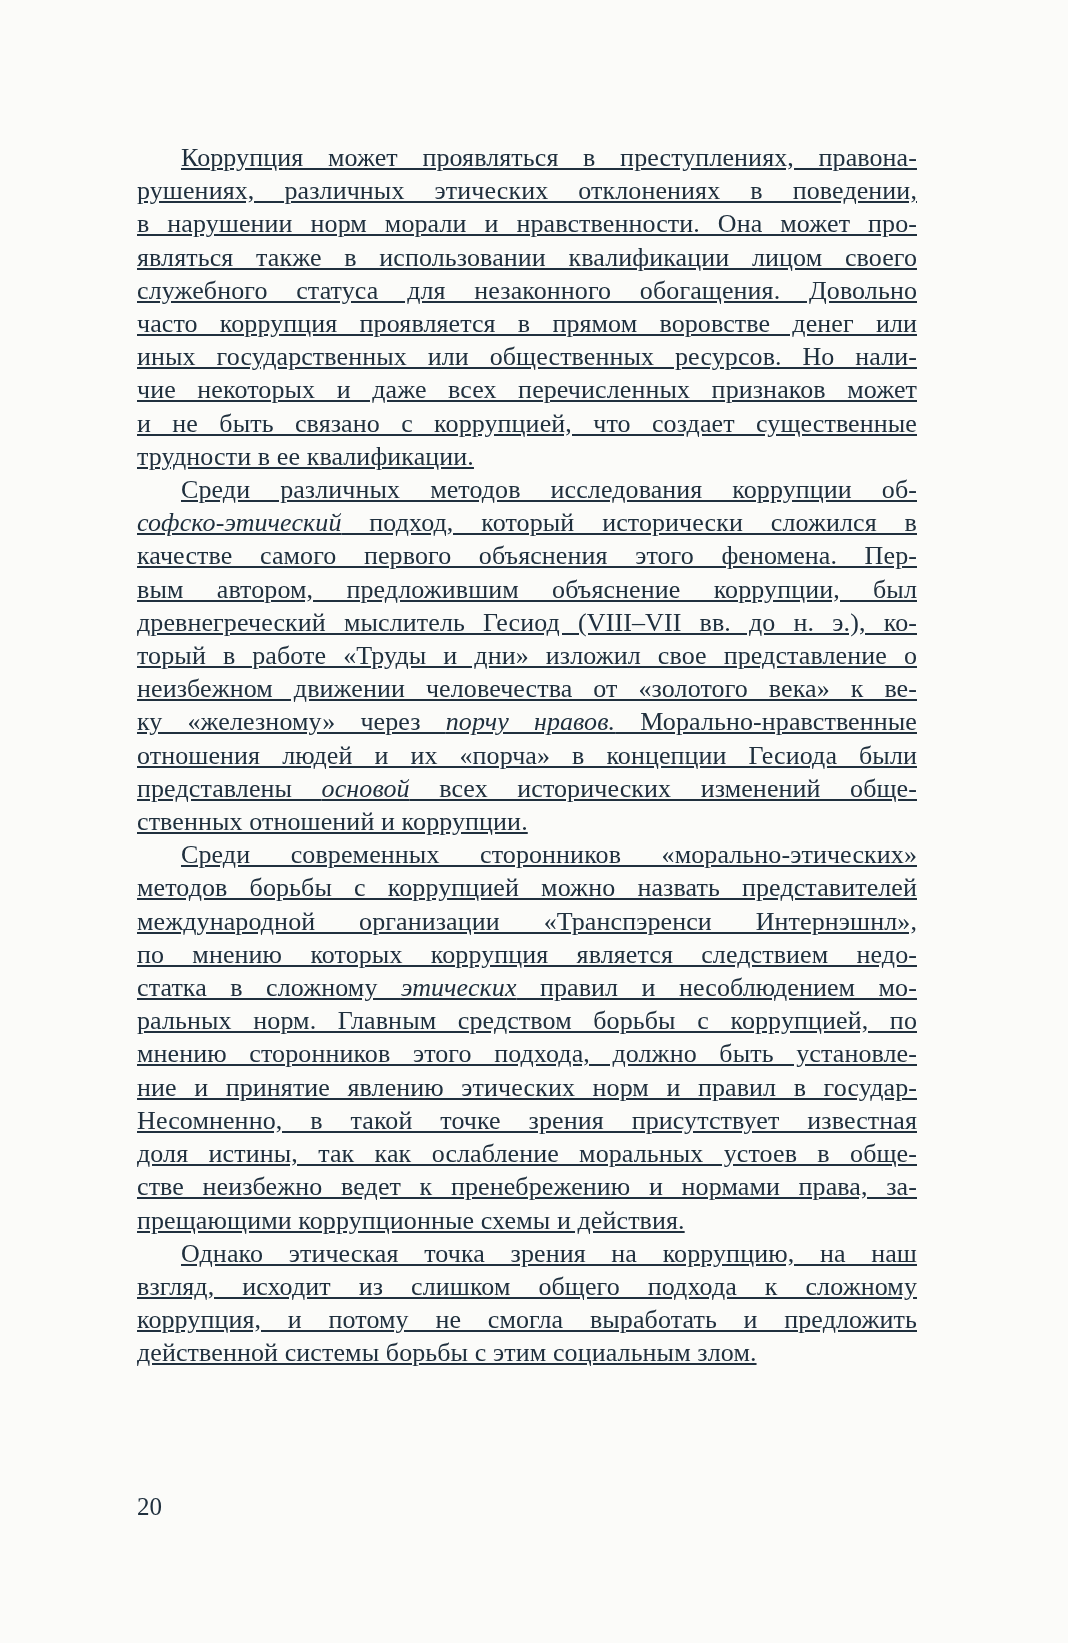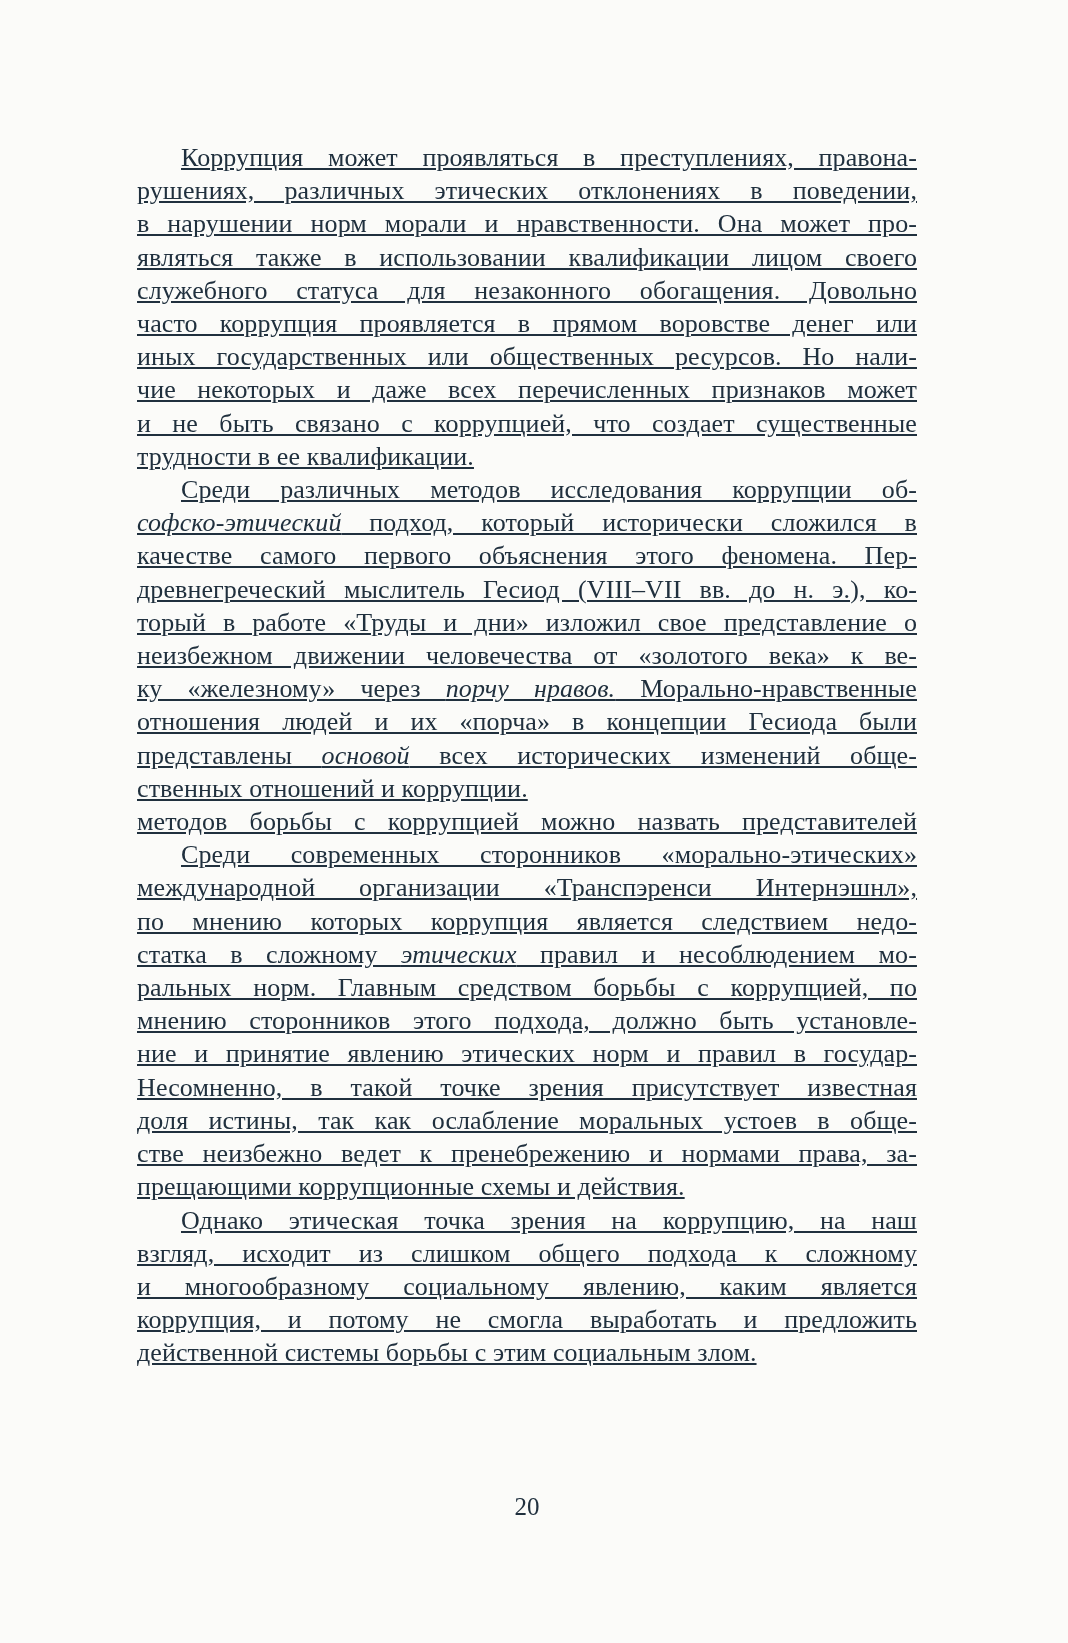--- a/index.html
+++ b/index.html
@@ -31,21 +31,20 @@
     white-space: normal;
   }
   .line.para-first { text-indent: 44px; }
   .line.para-last  { text-align-last: left; }
   .italic { font-style: italic; }
   .page-number {
     position: absolute;
     left: 137px;
     top: 1492px;
     width: 780px;
-    text-align: center;
     font-size: 25px;
     line-height: 30px;
   }
 </style>
 </head>
 <body style="background: rgb(251, 251, 249);">
 
 <div class="page">
   <div class="text-block" style="color: rgb(32, 48, 62);">
       <div class="para">
@@ -57,44 +56,44 @@
         <div class="line"><span>часто коррупция проявляется в прямом воровстве денег или</span></div>
         <div class="line"><span>иных государственных или общественных ресурсов. Но нали-</span></div>
         <div class="line"><span>чие некоторых и даже всех перечисленных признаков может</span></div>
         <div class="line"><span>и не быть связано с коррупцией, что создает существенные</span></div>
         <div class="line para-last"><span>трудности в ее квалификации.</span></div>
       </div>
       <div class="para">
         <div class="line para-first"><span>Среди различных методов исследования коррупции об-</span></div>
         <div class="line"><span class="italic">софско-этический</span><span> подход, который исторически сложился в</span></div>
         <div class="line"><span>качестве самого первого объяснения этого феномена. Пер-</span></div>
+        <div class="line"><span>вым автором, предложившим объяснение коррупции, был</span></div>
         <div class="line"><span>древнегреческий мыслитель Гесиод (VIII–VII вв. до н. э.), ко-</span></div>
         <div class="line"><span>торый в работе «Труды и дни» изложил свое представление о</span></div>
         <div class="line"><span>неизбежном движении человечества от «золотого века» к ве-</span></div>
         <div class="line"><span>ку «железному» через </span><span class="italic">порчу нравов.</span><span> Морально-нравственные</span></div>
         <div class="line"><span>отношения людей и их «порча» в концепции Гесиода были</span></div>
         <div class="line"><span>представлены </span><span class="italic">основой</span><span> всех исторических изменений обще-</span></div>
         <div class="line para-last"><span>ственных отношений и коррупции.</span></div>
       </div>
       <div class="para">
+        <div class="line para-first"><span>Среди современных сторонников «морально-этических»</span></div>
         <div class="line"><span>методов борьбы с коррупцией можно назвать представителей</span></div>
-        <div class="line para-first"><span>Среди современных сторонников «морально-этических»</span></div>
         <div class="line"><span>международной организации «Транспэренси Интернэшнл»,</span></div>
         <div class="line"><span>по мнению которых коррупция является следствием недо-</span></div>
         <div class="line"><span>статка в сложному </span><span class="italic">этических</span><span> правил и несоблюдением мо-</span></div>
         <div class="line"><span>ральных норм. Главным средством борьбы с коррупцией, по</span></div>
         <div class="line"><span>мнению сторонников этого подхода, должно быть установле-</span></div>
         <div class="line"><span>ние и принятие явлению этических норм и правил в государ-</span></div>
         <div class="line"><span>Несомненно, в такой точке зрения присутствует известная</span></div>
         <div class="line"><span>доля истины, так как ослабление моральных устоев в обще-</span></div>
         <div class="line"><span>стве неизбежно ведет к пренебрежению и нормами права, за-</span></div>
         <div class="line para-last"><span>прещающими коррупционные схемы и действия.</span></div>
       </div>
       <div class="para">
         <div class="line para-first"><span>Однако этическая точка зрения на коррупцию, на наш</span></div>
         <div class="line"><span>взгляд, исходит из слишком общего подхода к сложному</span></div>
-        <div class="line"><span>и многообразному социальному явлению, каким является</span></div>
         <div class="line"><span>коррупция, и потому не смогла выработать и предложить</span></div>
         <div class="line para-last"><span>действенной системы борьбы с этим социальным злом.</span></div>
       </div>
     </div>
   <div class="page-number" style="color: rgb(32, 48, 62);">20</div>
 </div>
 
 </body></html>

